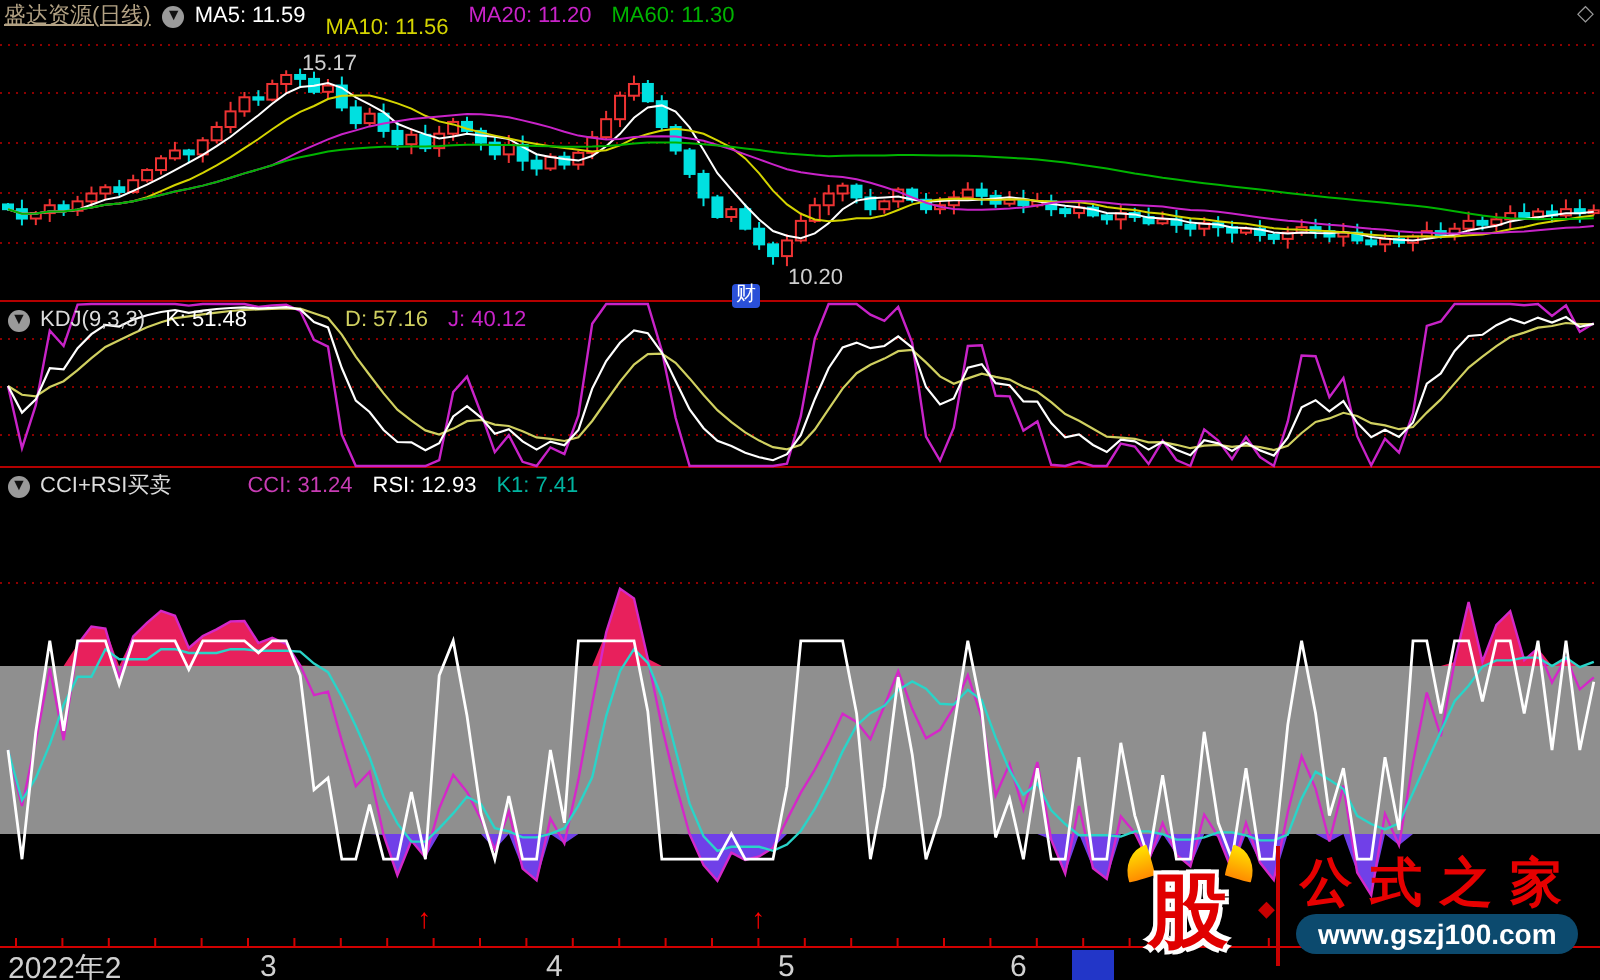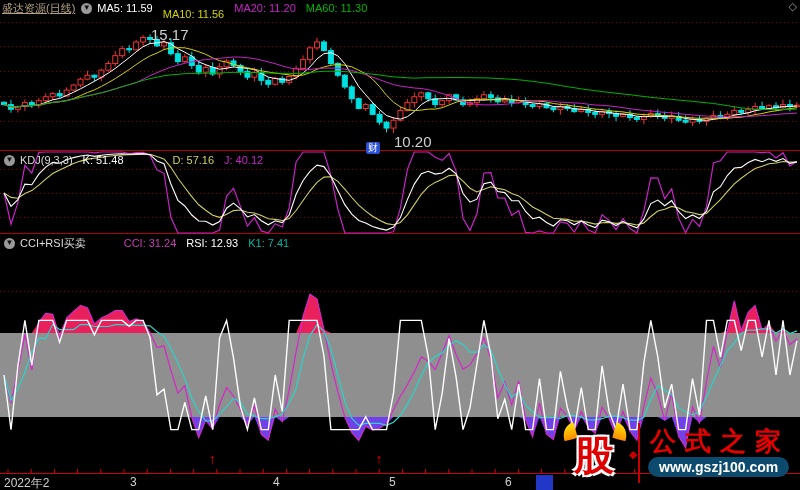--- a/index.html
+++ b/index.html
@@ -14,26 +14,26 @@
   .hdr-cci{top:236px;}
   .chev{display:inline-flex;width:11px;height:11px;border-radius:50%;background:#9a9a9a;
         color:#111;font-size:8px;align-items:center;justify-content:center;margin:0 5px 0 2px;}
   .title{color:#b3a284;margin-right:4px;text-decoration:underline;}
   .ind-name{color:#dcdcdc;margin-right:10px;}
   .kv{margin-right:10px;}
   .kv .k{margin-right:3px;}
   .c-ma5{color:#ffffff;} .c-ma10{color:#d4d400;margin-top:12px;} .c-ma20{color:#c823c8;} .c-ma60{color:#00b400;}
   .c-k{color:#ffffff;} .c-d{color:#d0d060;padding-left:39px;} .c-j{color:#c823c8;}
   .c-cci{color:#c83cb4;margin-left:28px;} .c-rsi{color:#ffffff;} .c-k1{color:#00b4a0;}
-  .plabel{position:absolute;color:#cfcfcf;font-size:15px;z-index:4;}
+  .plabel{position:absolute;color:#cfcfcf;font-size:11px;z-index:4;}
   .badge{position:absolute;background:#2a50d8;color:#fff;font-size:10px;line-height:12px;
          padding:0 2px;border-radius:2px;z-index:4;}
   .corner-diamond{position:absolute;top:0px;right:3px;color:#9a9a9a;font-size:11px;z-index:5;}
   
-  .axis{position:absolute;left:0;top:475px;width:800px;height:15px;font-size:12px;color:#d0d0d0;z-index:4;}
+  .axis{position:absolute;left:0;top:475px;width:800px;height:15px;font-size:15px;color:#d0d0d0;z-index:4;}
   .axis-label{position:absolute;top:0;}
   .axis-cursor{position:absolute;top:0;background:#2236c8;color:#fff;padding:14px 2px;}
   
   .logo{position:absolute;left:552px;top:420px;width:246px;height:68px;z-index:10;}
   .gu-wrap{position:absolute;left:16px;top:12px;width:52px;height:50px;}
   .gu-char{position:absolute;left:6px;top:0;font-size:40px;line-height:48px;font-weight:bold;
            color:#e00000;font-family:"Liberation Serif",serif;
            text-shadow:-2px -2px 0 #fff,2px -2px 0 #fff,-2px 2px 0 #fff,2px 2px 0 #fff,0 0 2px #700;}
   .horn{position:absolute;width:14px;height:16px;background:linear-gradient(180deg,#ffe400,#ff8a00);}
   .horn-l{left:-6px;top:-8px;border-radius:95% 5% 5% 95%/95% 5% 95% 5%;transform:rotate(-18deg);}

